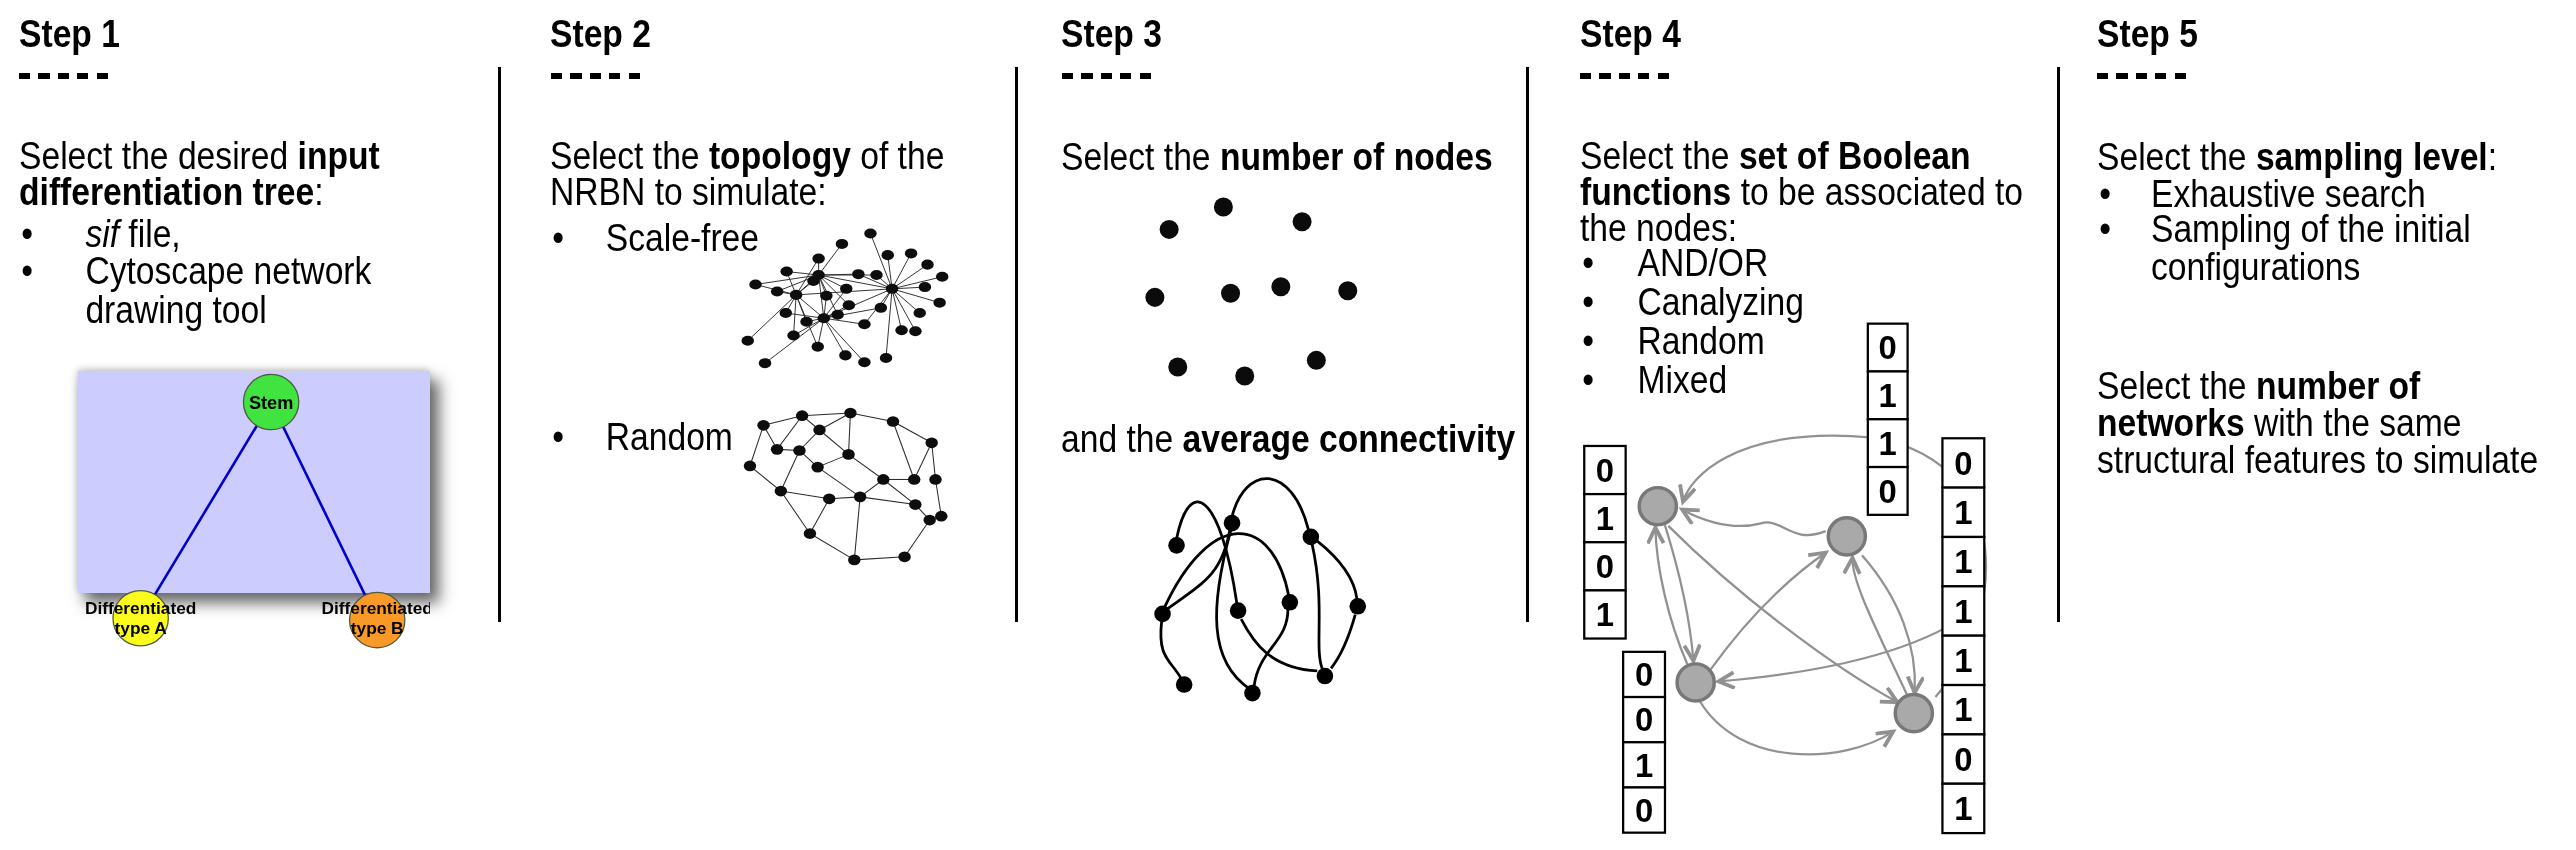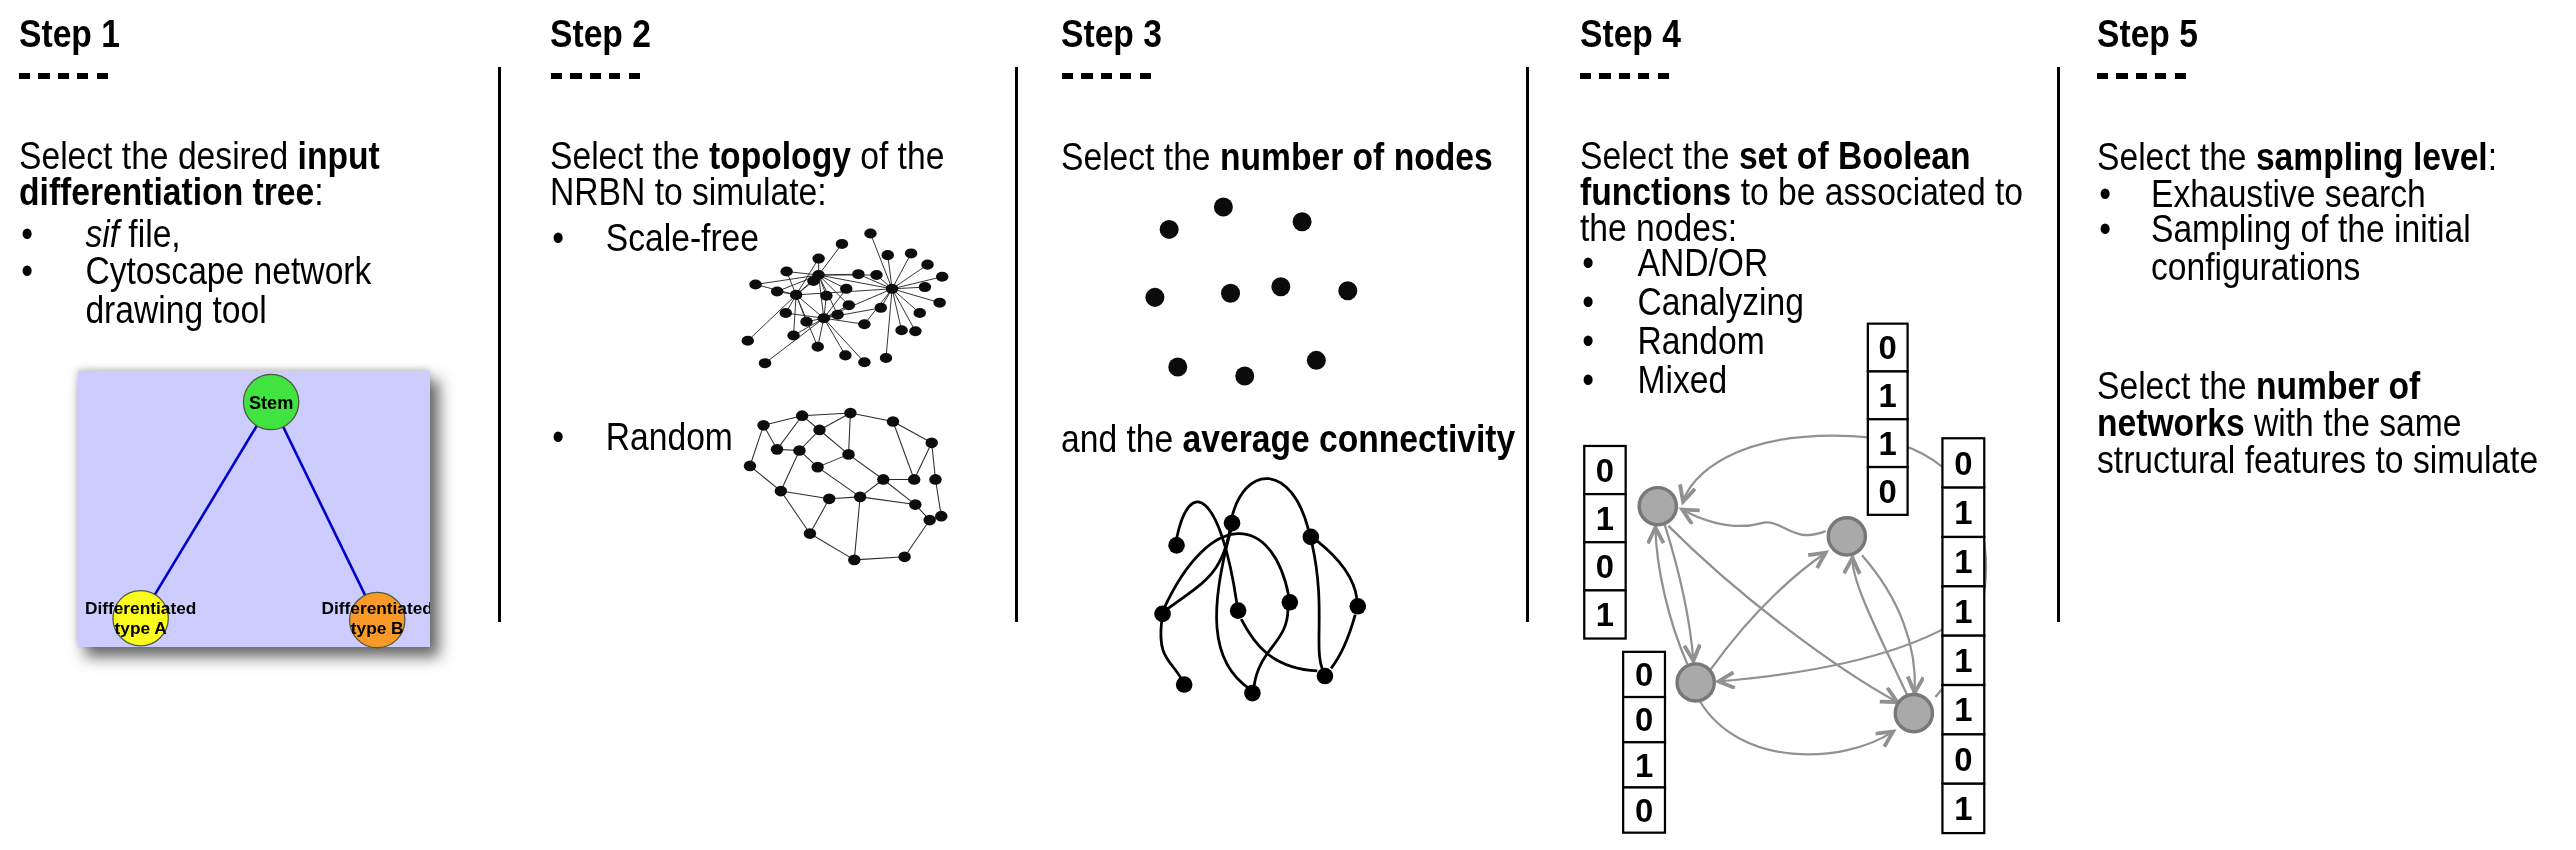--- a/index.html
+++ b/index.html
@@ -35,21 +35,21 @@
   <div class="abs dash" style="left:19px;top:73px;"></div>
   <div class="abs dash" style="left:551px;top:73px;"></div>
   <div class="abs dash" style="left:1062px;top:73px;"></div>
   <div class="abs dash" style="left:1580px;top:73px;"></div>
   <div class="abs dash" style="left:2097px;top:73px;"></div>
 
   <div class="abs sx p" style="left:18.5px;top:138px;">Select the desired <b>input</b><br><b>differentiation tree</b>:</div>
   <div class="abs sx li" style="left:18.5px;top:213px;line-height:42px;"><span class="dot">•</span><span class="txt" style="padding-left:75px;"><i>sif</i> file,</span></div>
   <div class="abs sx li" style="left:18.5px;top:252px;line-height:39px;"><span class="dot">•</span><span class="txt" style="padding-left:75px;">Cytoscape network<br>drawing tool</span></div>
 
-  <div class="abs" style="left:78px;top:371px;width:352px;height:276px;background:#ccccff;box-shadow:7.8px 9.5px 14px 0.9px rgba(75,75,75,0.85), -0.9px -1.7px 7px rgba(130,130,130,0.45);">
+  <div class="abs" style="left:78px;top:371px;width:352px;height:222px;background:#ccccff;box-shadow:7.8px 9.5px 14px 0.9px rgba(75,75,75,0.85), -0.9px -1.7px 7px rgba(130,130,130,0.45);">
     <svg width="352" height="281" viewBox="0 0 407 325">
       <line x1="223.3" y1="35.9" x2="72.4" y2="285.9" stroke="#0000cc" stroke-width="3"></line>
       <line x1="223.3" y1="35.9" x2="346" y2="288.1" stroke="#0000cc" stroke-width="3"></line>
       <circle cx="223.3" cy="35.9" r="32" fill="#41e341" stroke="#4e5a40" stroke-width="1.5"></circle>
       <circle cx="72.4" cy="285.9" r="32" fill="#fbfb1e" stroke="#4e5a40" stroke-width="1.5"></circle>
       <circle cx="346" cy="288.1" r="32" fill="#f99a28" stroke="#4e5a40" stroke-width="1.5"></circle>
       <g font-family="Liberation Sans, sans-serif" font-weight="bold" fill="#000" text-anchor="middle">
         <text x="223.3" y="43.5" font-size="21px">Stem</text>
         <text x="72.4" y="281" font-size="20px">Differentiated</text>
         <text x="72.4" y="304" font-size="20px">type A</text>

